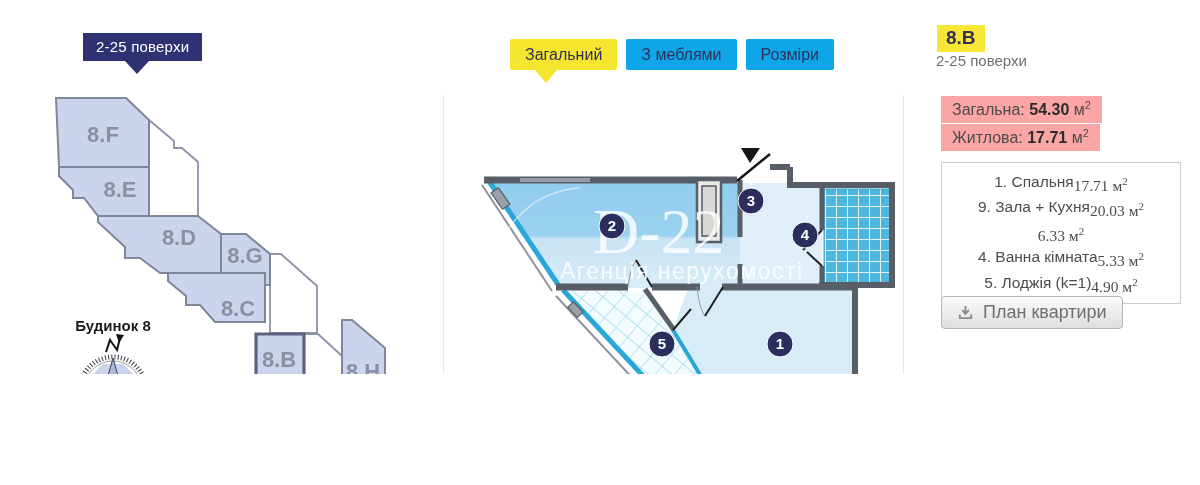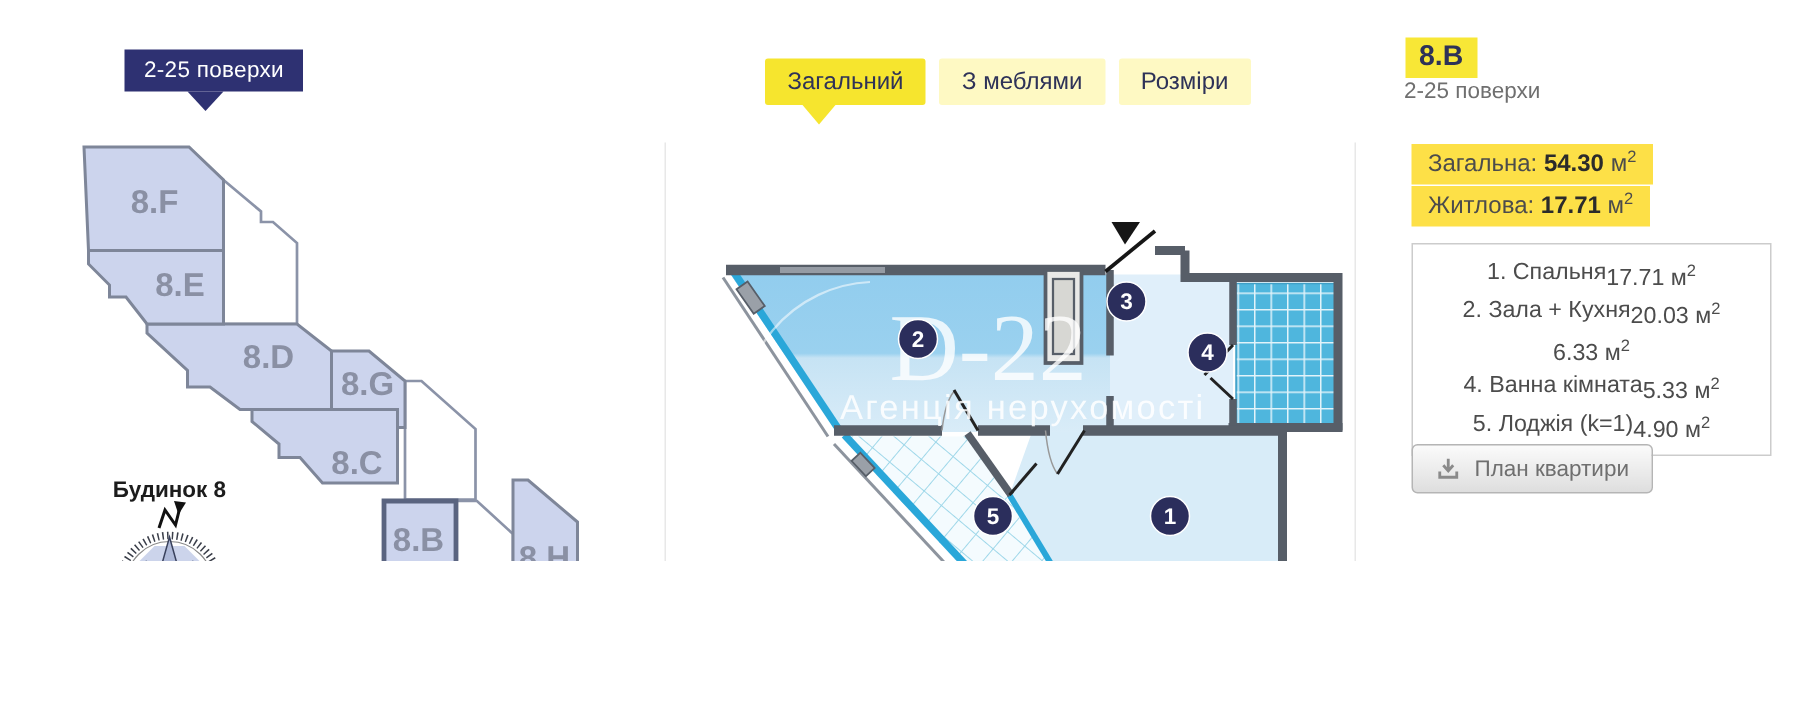--- a/index.html
+++ b/index.html
@@ -9,47 +9,47 @@
   .floors-badge{position:absolute;left:83px;top:33px;background:#2e3172;color:#fff;
     font-size:15px;padding:5px 13px 6px;letter-spacing:.2px;}
   .floors-badge::after{content:"";position:absolute;left:42px;top:100%;width:0;height:0;
     border:12px solid transparent;border-top:13px solid #2e3172;border-bottom:0;}
 
   
   .vdivider{position:absolute;width:1px;background:#e8e8e8;}
 
   
   .tabs{position:absolute;left:510px;top:39px;display:flex;gap:9px;}
-  .tab{height:31px;line-height:31px;padding:0 15px;background:#fef9c3;color:#2e3258;
+  .tab{height:31px;line-height:31px;padding:0 15px;background:#0ea5e9;color:#2e3258;
     font-size:16px;border-radius:2px;position:relative;cursor:pointer;}
   .tab.active{background:#f6e52e;}
   .tab.active::after{content:"";position:absolute;left:25px;top:100%;width:0;height:0;
     border:11px solid transparent;border-top:13px solid #f6e52e;border-bottom:0;}
 
   svg text{font-family:"Liberation Sans",sans-serif;}
   .blk-label{font-weight:bold;font-size:22px;fill:#8a90a4;text-anchor:middle;}
   .wm-title{font-family:"Liberation Serif",serif;font-size:64px;fill:rgba(255,255,255,.8);}
   .wm-sub{font-size:23px;fill:rgba(255,255,255,.85);letter-spacing:1.5px;}
   .room-num{font-size:15px;font-weight:bold;fill:#fff;text-anchor:middle;}
 
   
   .apt-code{position:absolute;left:937px;top:25px;background:#f8e736;color:#2e3258;
     font-size:19px;font-weight:bold;padding:2px 9px 3px;}
   .apt-floors{position:absolute;left:936px;top:52px;color:#6f6f6f;font-size:15px;}
-  .area-box{position:absolute;left:941px;background:#fde047;color:#4c4c4c;font-size:16px;
+  .area-box{position:absolute;left:941px;background:#fca5a5;color:#4c4c4c;font-size:16px;
     padding:3px 11px 4px;white-space:nowrap;}
   .area-box b{color:#2b2b2b;}
   .area-box sup,.room-area sup{font-size:11px;}
   .rooms-box{position:absolute;left:941px;top:162px;width:214px;border:1px solid #ccc;
     background:#fff;padding:8px 12px 6px;color:#4c4c4c;font-size:15.5px;}
   .room-row{display:flex;justify-content:center;line-height:21px;}
-  .room-area{white-space:nowrap;}
+  .room-area{white-space:nowrap;font-family:Liberation Serif, serif;}
   .plan-btn{position:absolute;left:941px;top:296px;height:31px;display:flex;align-items:center;
     gap:9px;padding:0 15px;border:1px solid #b5b5b5;border-radius:4px;
-    background:linear-gradient(#fbfbfb,#dedede);color:#6f6f6f;font-size:15px;cursor:pointer;}
+    background:linear-gradient(#fbfbfb,#dedede);color:#6f6f6f;font-size:18px;cursor:pointer;}
   .magnifier{position:absolute;left:866px;top:404px;cursor:pointer;}
 </style>
 </head>
 <body>
 
 <div id="stage">
 
   <div class="floors-badge">2-25 поверхи</div>
 
   <svg width="440" height="485" viewBox="0 0 440 485" style="position:absolute;left:0;top:0;">
@@ -215,21 +215,21 @@
     <b>17.71</b>
     <span class="unit"><span>м</span><sup>2</sup></span>
   </div>
 
   <div class="rooms-box">
       <div class="room-row">
         <span class="room-name">1. Спальня</span>
         <span class="room-area">17.71 м<sup>2</sup></span>
       </div>
       <div class="room-row">
-        <span class="room-name">2. Зала + Кухня</span>
+        <span class="room-name">9. Зала + Кухня</span>
         <span class="room-area">20.03 м<sup>2</sup></span>
       </div>
       <div class="room-row">
         <span class="room-area">6.33 м<sup>2</sup></span>
       </div>
       <div class="room-row">
         <span class="room-name">4. Ванна кімната</span>
         <span class="room-area">5.33 м<sup>2</sup></span>
       </div>
       <div class="room-row">

